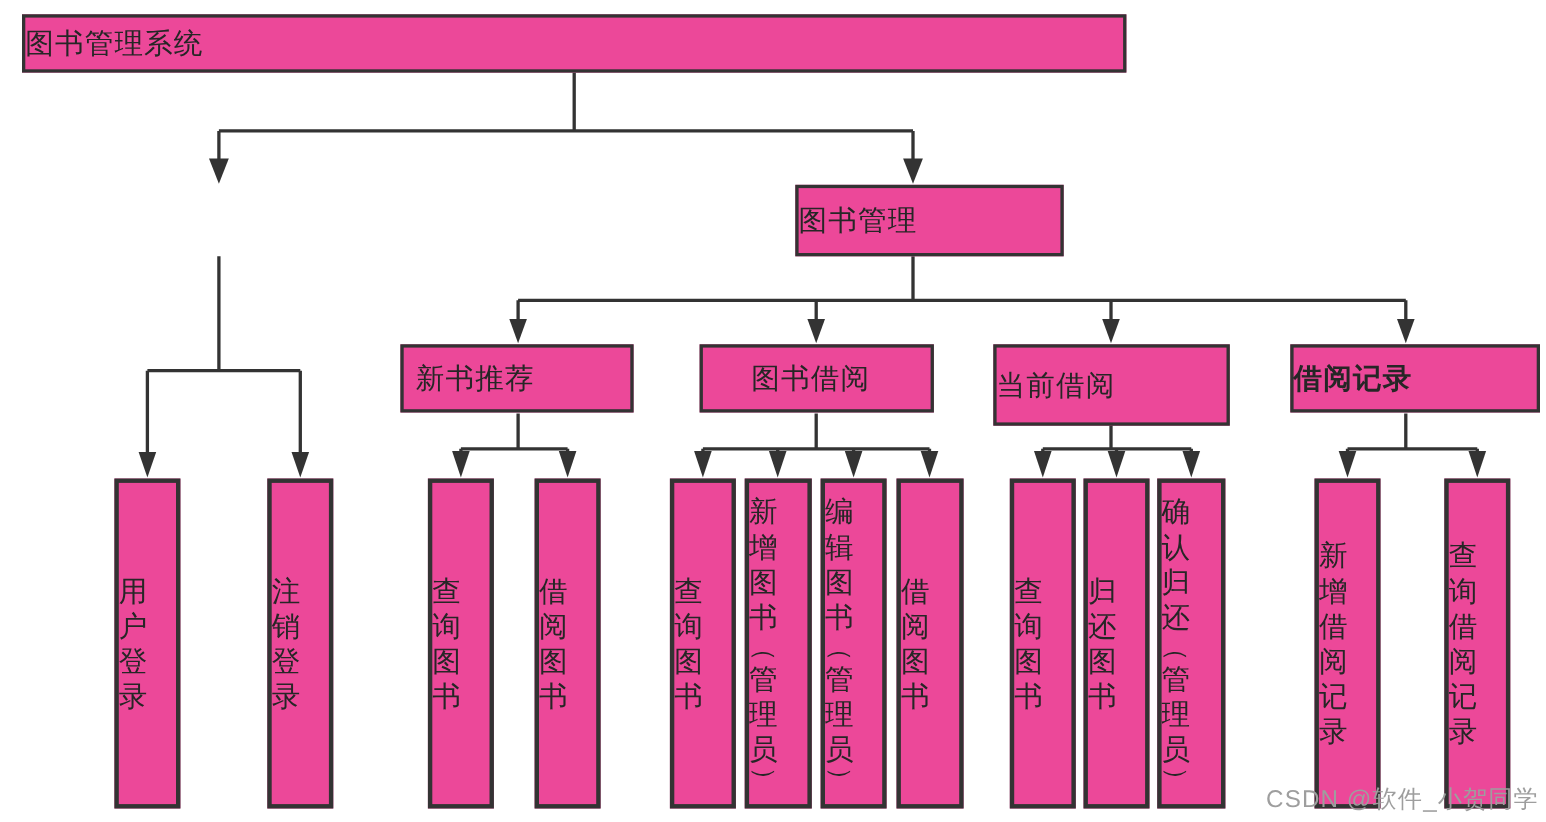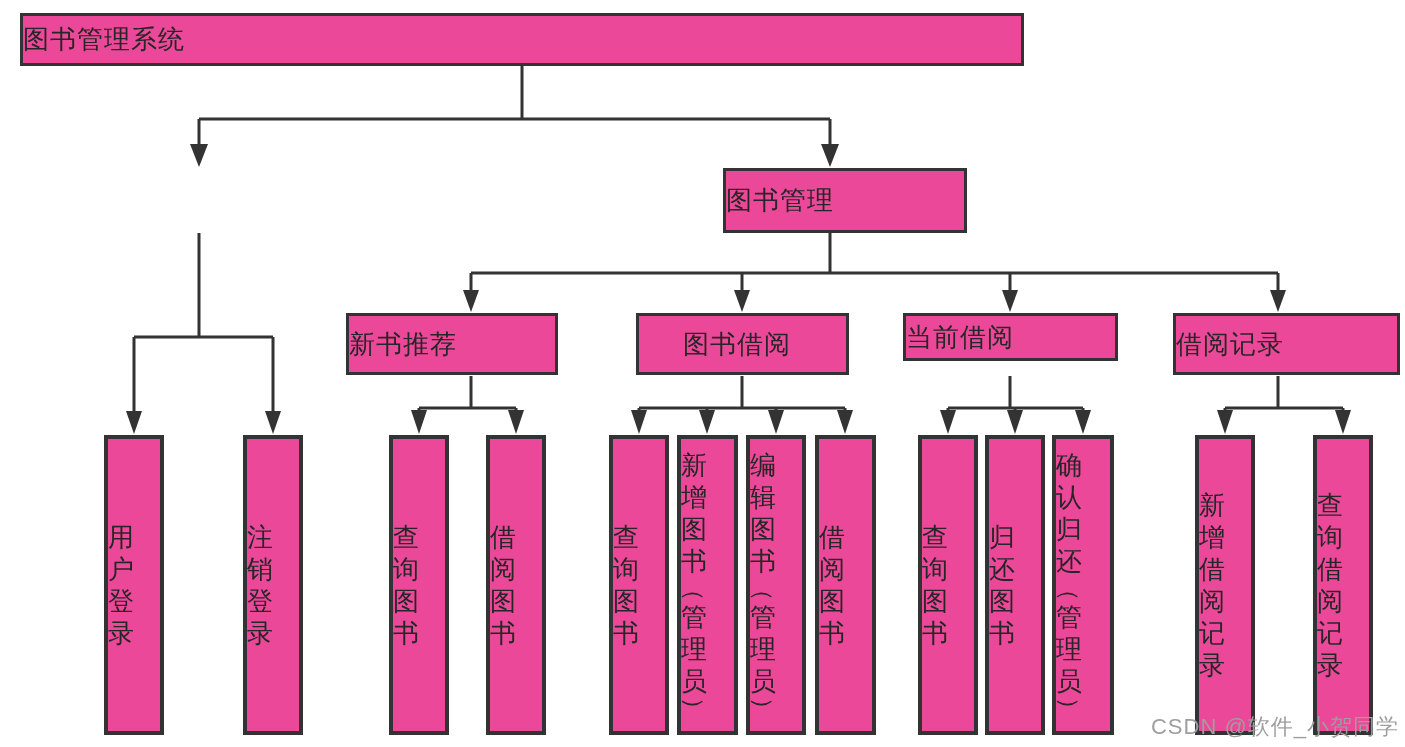--- a/index.html
+++ b/index.html
@@ -106,30 +106,30 @@
   </svg>
 
   <div class="box hbox" style="left:20px;top:13px;width:1004px;height:53px;">
     <span>图书管理系统</span>
   </div>
 
   <div class="box hbox" style="left:712px;top:168px;width:244px;height:65px;margin-left:11px;">
     <span>图书管理</span>
   </div>
 
-  <div class="box hbox" style="left:346px;top:313px;width:212px;height:62px;">
+  <div class="box hbox" style="left:364px;top:313px;width:212px;height:62px;padding-left:11px;">
     <span>新书推荐</span>
   </div>
   <div class="box hbox" style="left:636px;top:313px;width:213px;height:62px;padding-left:44px;">
     <span>图书借阅</span>
   </div>
-  <div class="box hbox" style="left:903px;top:313px;width:215px;height:48px;">
+  <div class="box hbox" style="left:903px;top:313px;width:215px;height:74px;">
     <span>当前借阅</span>
   </div>
-  <div class="box hbox" style="left:1173px;top:313px;width:227px;height:62px;">
+  <div class="box hbox" style="left:1173px;top:313px;width:227px;height:62px;font-weight:bold;">
     <span>借阅记录</span>
   </div>
 
   <div class="box vbox" style="left:104px;top:435px;width:60px;height:300px;">
     <div class="vtext">
         <span>用</span>
         <span>户</span>
         <span>登</span>
         <span>录</span>
       </div>

